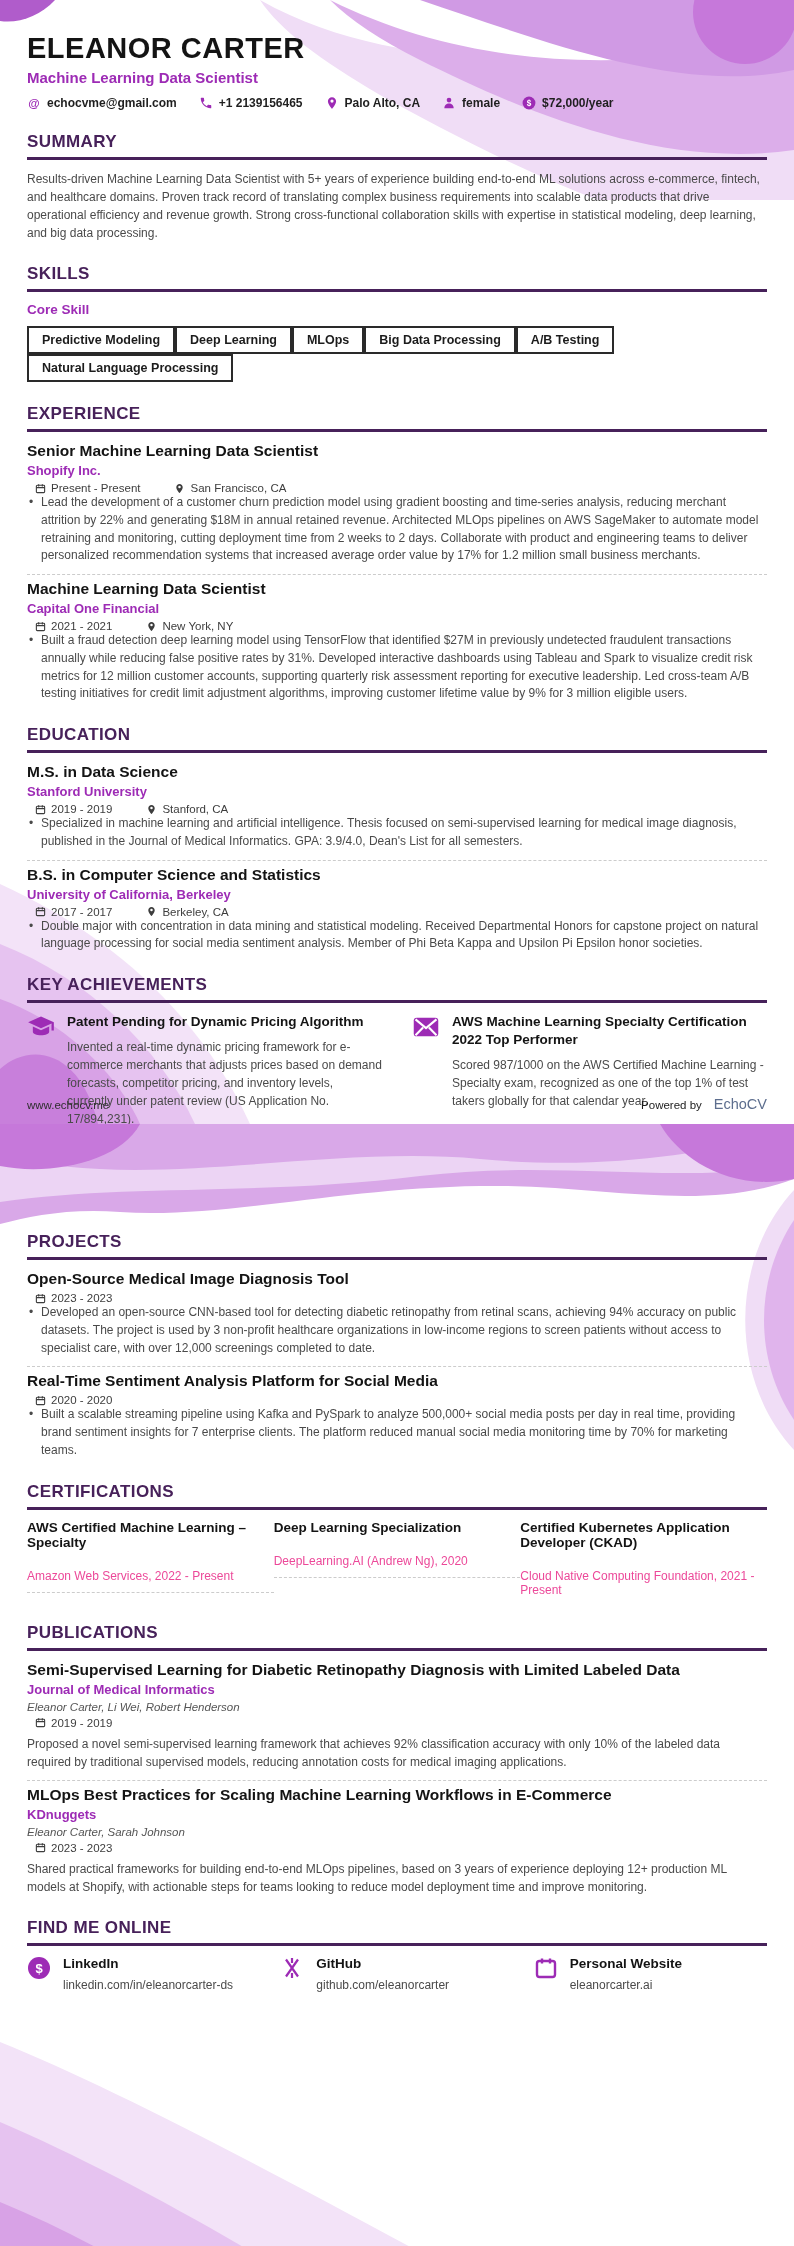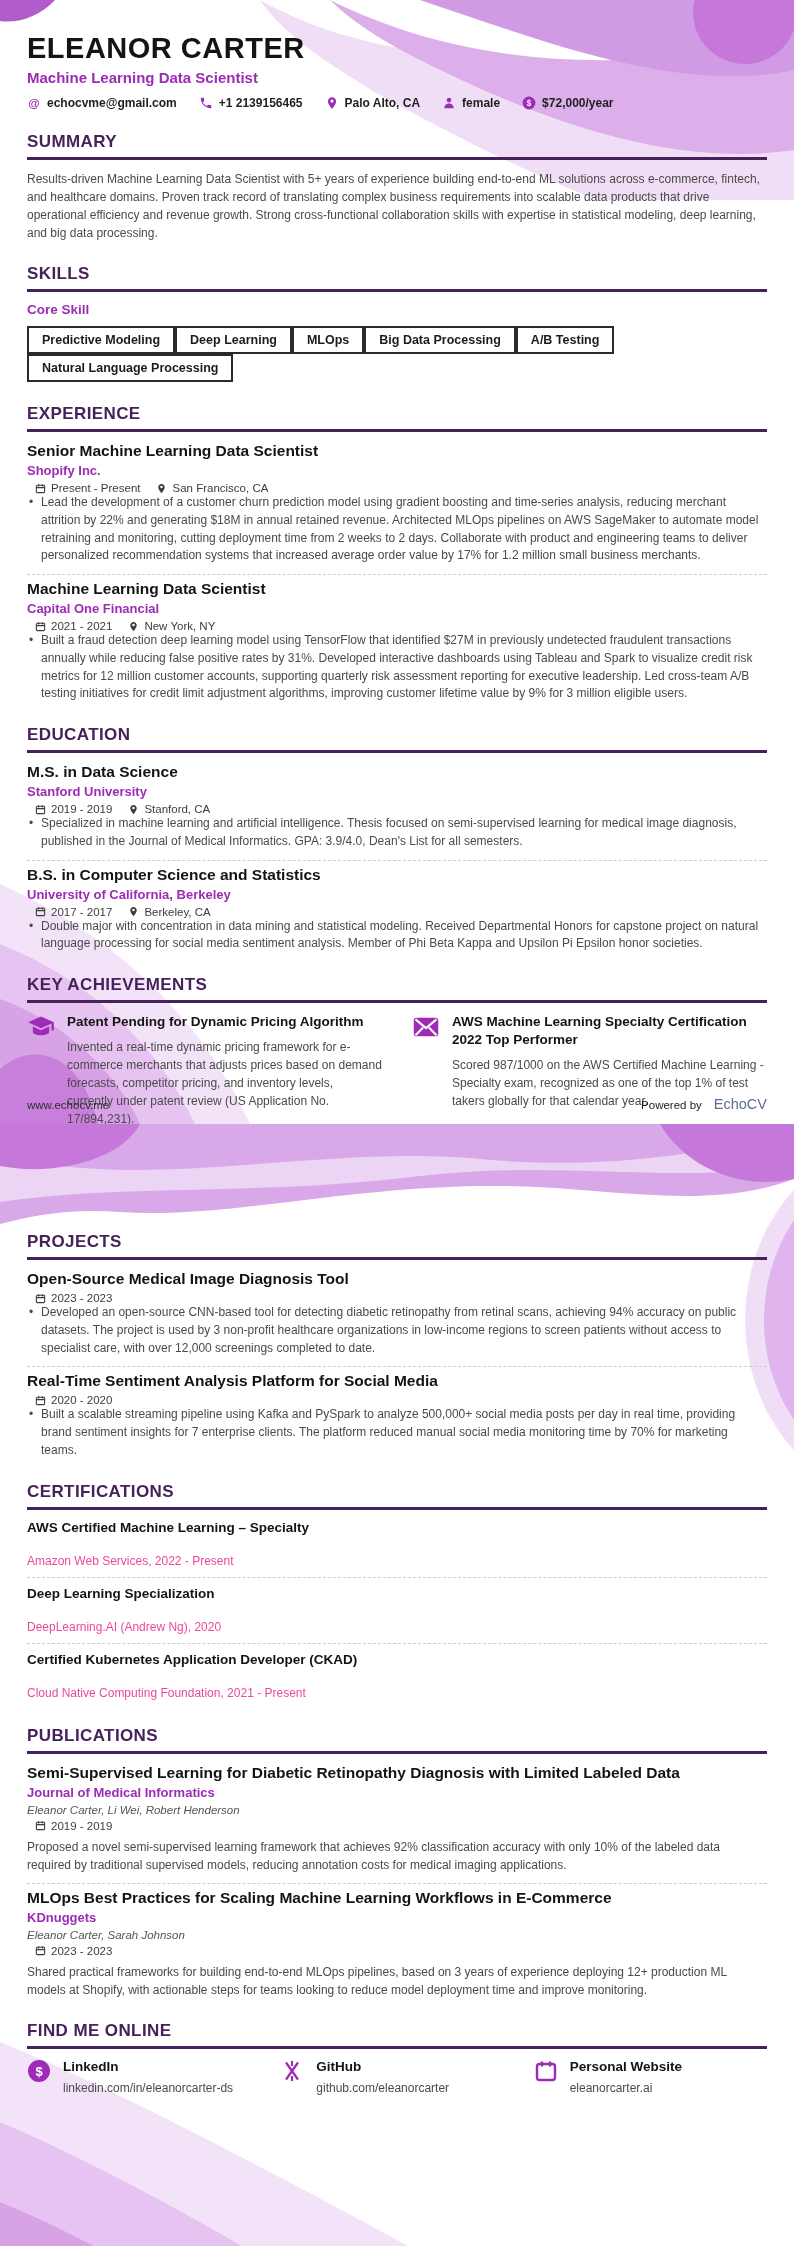--- a/index.html
+++ b/index.html
@@ -25,36 +25,36 @@
   .para { font-size:12px; line-height:1.5; color:#4a4a4a; }
 
   
   .skill-group { color:#9d2bb5; font-weight:bold; font-size:13.5px; margin:2px 0 9px; }
   .chips { display:flex; flex-wrap:wrap; }
   .chip { border:2px solid #2a2a2a; padding:5px 13px; font-weight:bold; font-size:12.5px; color:#1c1c1c; background:#fff; }
 
   
   .entry-title { font-size:15.5px; font-weight:800; color:#141414; margin-top:5px; }
   .entry-sub { font-size:13px; font-weight:bold; color:#9d2bb5; margin-top:3px; }
-  .meta { display:flex; gap:16px; align-items:center; font-size:11.5px; color:#3d3d3d; margin-top:4px;padding-left:8px; }
+  .meta { display:flex; gap:34px; align-items:center; font-size:11.5px; color:#3d3d3d; margin-top:4px;padding-left:8px; }
   .meta-item { display:flex; align-items:center; gap:5px; }
   .micon { width:11px; height:11px; display:inline-block; flex:0 0 11px; }
   .bullet { position:relative; padding-left:14px; font-size:12px; line-height:1.48; color:#4a4a4a; }
   .bullet::before { content:"\2022"; position:absolute; left:2px; color:#4a4a4a; }
   .dashed { border-bottom:1px dashed #cccccc; margin:9px 0 4px; }
 
   
   .ach-grid { display:grid; grid-template-columns:1fr 1fr; column-gap:30px; }
   .ach { display:flex; gap:12px; }
   .ach-icon { width:28px; height:28px; flex:0 0 28px; }
   .ach-title { font-size:13.5px; font-weight:800; color:#141414; line-height:1.35; }
   .ach-desc { font-size:12px; line-height:1.5; color:#4a4a4a; margin-top:7px; }
 
   
-  .cert-grid { display:grid; grid-template-columns:1fr; }
+  .cert-grid { display:grid; grid-template-columns:1fr 1fr 1fr; }
   .cert-title { font-size:13.5px; font-weight:800; color:#141414; }
   .cert-issuer { font-size:12px; color:#ec4899; margin-top:19px; }
   .cert { margin-bottom:4px; }
 
   
   .pub-authors { font-size:11.5px; font-style:italic; color:#555; margin-top:4px; }
   .pub-desc { font-size:12px; line-height:1.5; color:#4a4a4a; margin-top:6px; }
 
   
   .online-grid { display:grid; grid-template-columns:1fr 1fr 1fr; column-gap:20px; }

